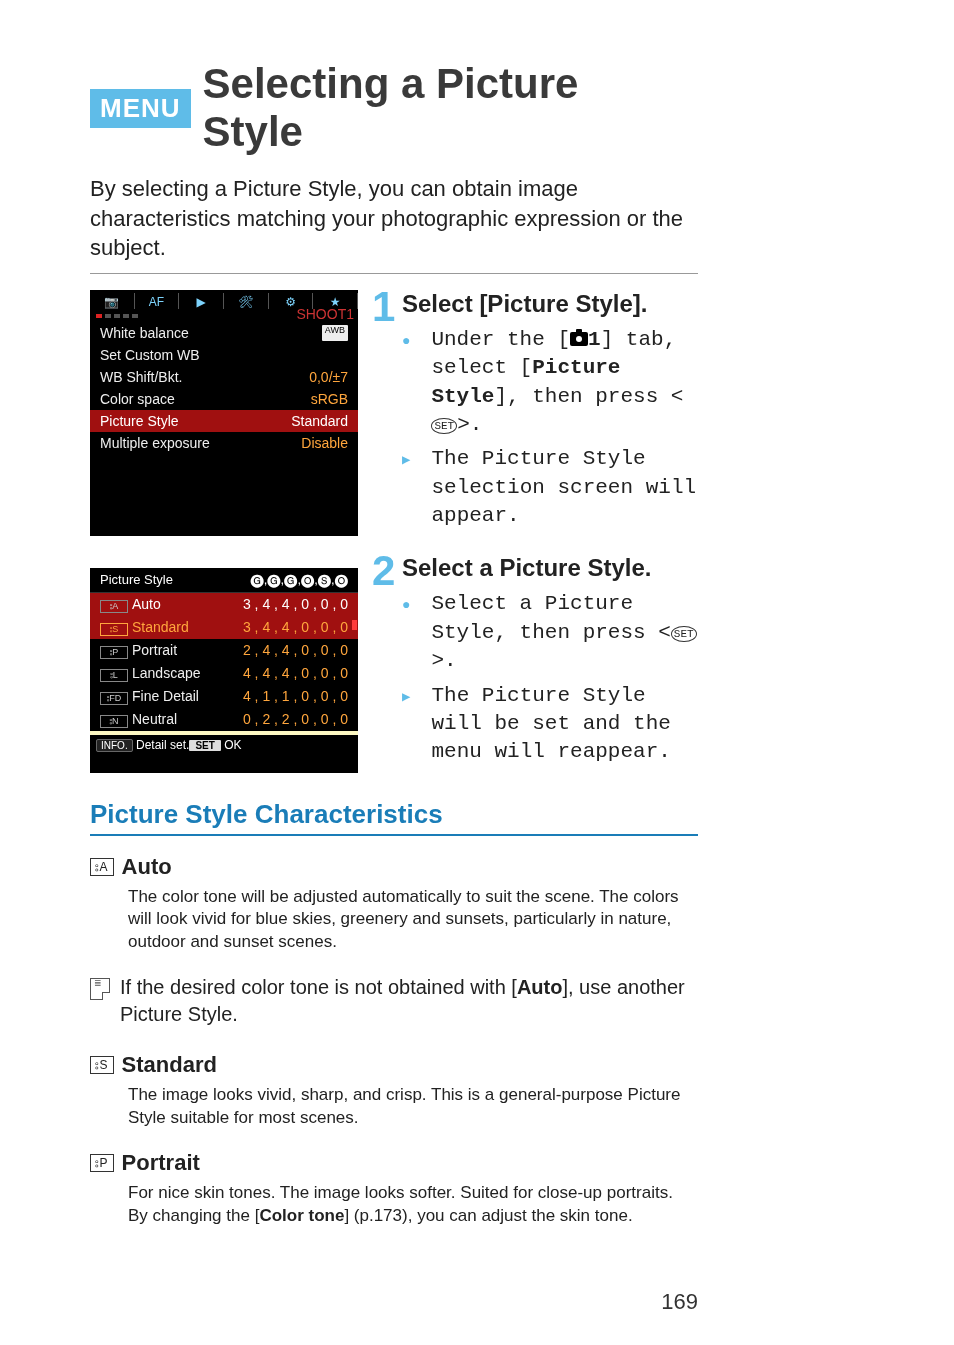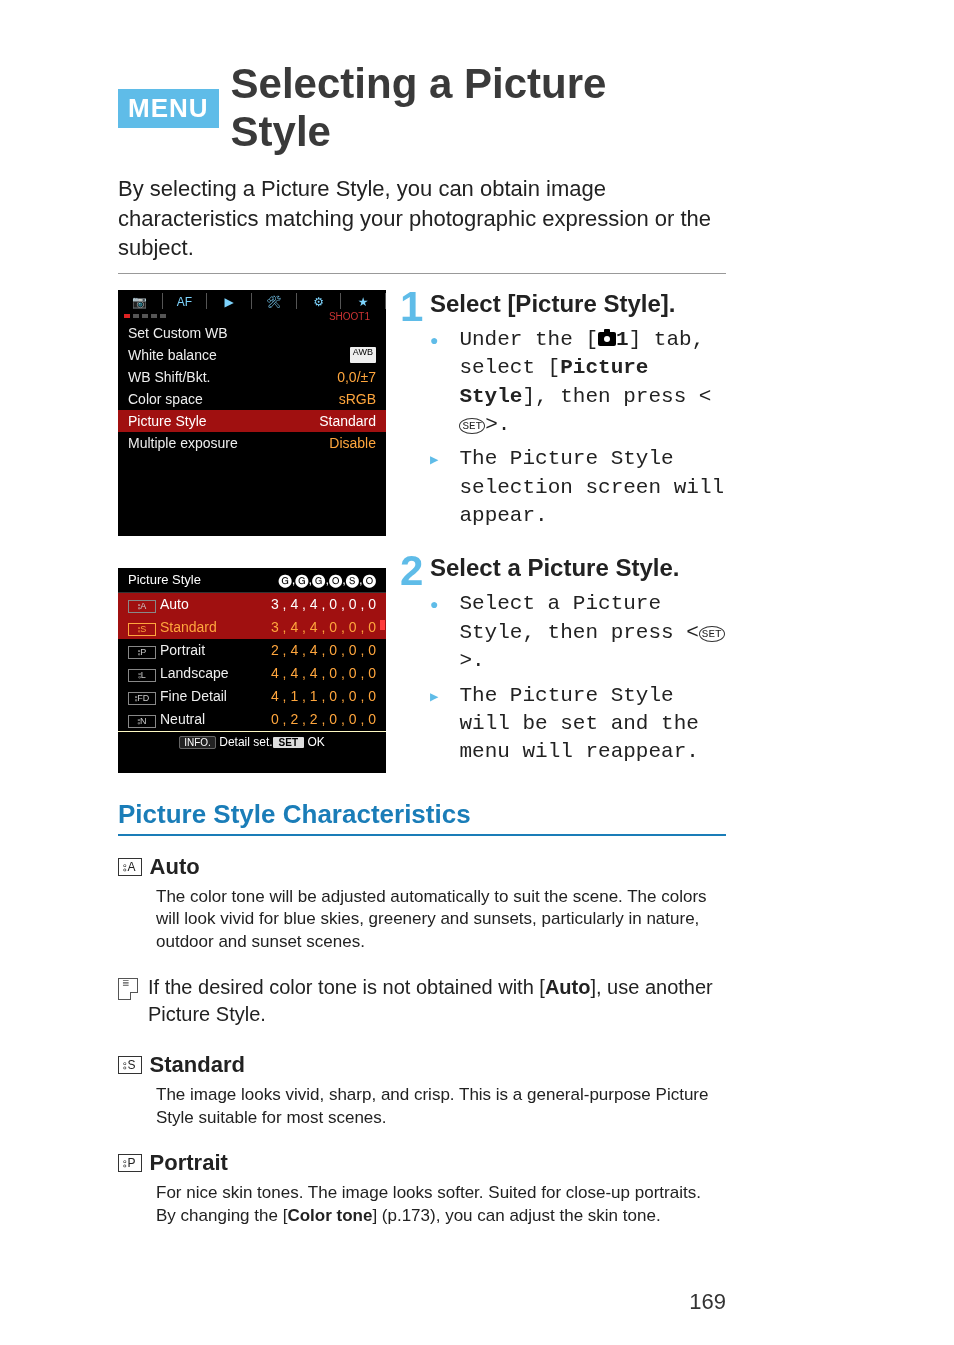--- a/index.html
+++ b/index.html
@@ -7,21 +7,20 @@
     font-family: Arial, Helvetica, sans-serif;
     background: #fff;
     color: #222;
   }
   .page {
     width: 758px;
     min-height: 1345px;
     padding: 60px 60px 24px 90px;
     box-sizing: border-box;
     position: relative;
-    margin-left: 28px;
   }
   .title-row {
     display: flex;
     align-items: center;
     gap: 12px;
     margin-bottom: 18px;
   }
   .menu-badge {
     background: #5fbce8;
     color: #fff;
@@ -74,24 +73,24 @@
   }
   .lcd .tab {
     flex: 1;
     text-align: center;
     border-right: 1px solid #555;
     padding-top: 2px;
     color: #7dd3fc;
   }
   .lcd .tab.red { color: #d22; }
   .lcd .shoot-label {
-    font-size: 10px;
+    font-size: 14px;
     color: #c33;
     position: absolute;
-    right: 16px;
+    right: 4px;
     bottom: -10px;
   }
   .lcd .dots {
     display:flex;
     gap:3px;
     padding: 2px 6px 4px 6px;
   }
   .lcd .dot {
     width: 6px; height: 4px; background: #555;
   }
@@ -121,22 +120,22 @@
   .lcd .iconbox {
     background:#eee;color:#000;font-size:9px;padding:0 3px;border-radius:1px;
   }
   
   .lcd2 { margin-top: 14px; }
   .lcd2 .hdr {
     display:flex;justify-content:space-between;padding:4px 10px;color:#fff;font-size:13px;
     border-bottom:1px solid #333;
   }
   .lcd2 .bottombar{
-    display:flex;justify-content:center;align-items:center;
-    padding:3px 6px;font-size:12px;color:#fff;border-top:1px solid #fef9c3;
+    display:flex;justify-content:flex-start;align-items:center;
+    padding:3px 6px;font-size:12px;color:#fff;border-top:4px solid #fef9c3;
   }
   .pill-dark{background:#222;border:1px solid #666;color:#fff;font-size:10px;padding:0 4px;border-radius:2px;}
   .pill-light{background:#ddd;color:#000;font-size:10px;padding:0 6px;border-radius:1px;font-weight:700;}
   .ps-icon{
     display:inline-block;border:1px solid #888;color:#ccc;font-size:9px;padding:0 3px;margin-right:4px;min-width:20px;text-align:center;
   }
   .step-text { flex: 1; }
   .step-row { display:flex; gap:6px; align-items:flex-start; }
   .step-num {
     color:#5fbce8;font-weight:700;font-size:42px;line-height:0.8;width:24px;flex:none;
@@ -209,26 +208,26 @@
         <span class="shoot-label">SHOOT1</span>
       </div>
       <div class="dots">
         <span class="dot active"></span>
           <span class="dot"></span>
           <span class="dot"></span>
           <span class="dot"></span>
           <span class="dot"></span>
       </div>
       <div class="row">
+        <span>White balance</span>
+        <span class="iconbox">AWB</span>
+      </div>
+      <div class="row">
         <span>Set Custom WB</span>
           <span></span>
-      </div>
-      <div class="row">
-        <span>White balance</span>
-        <span class="iconbox">AWB</span>
       </div>
       <div class="row">
         <span>WB Shift/Bkt.</span>
         <span class="valOrange">0,0/±7</span>
       </div>
       <div class="row">
         <span>Color space</span>
         <span class="valOrange">sRGB</span>
       </div>
       <div class="row sel">

